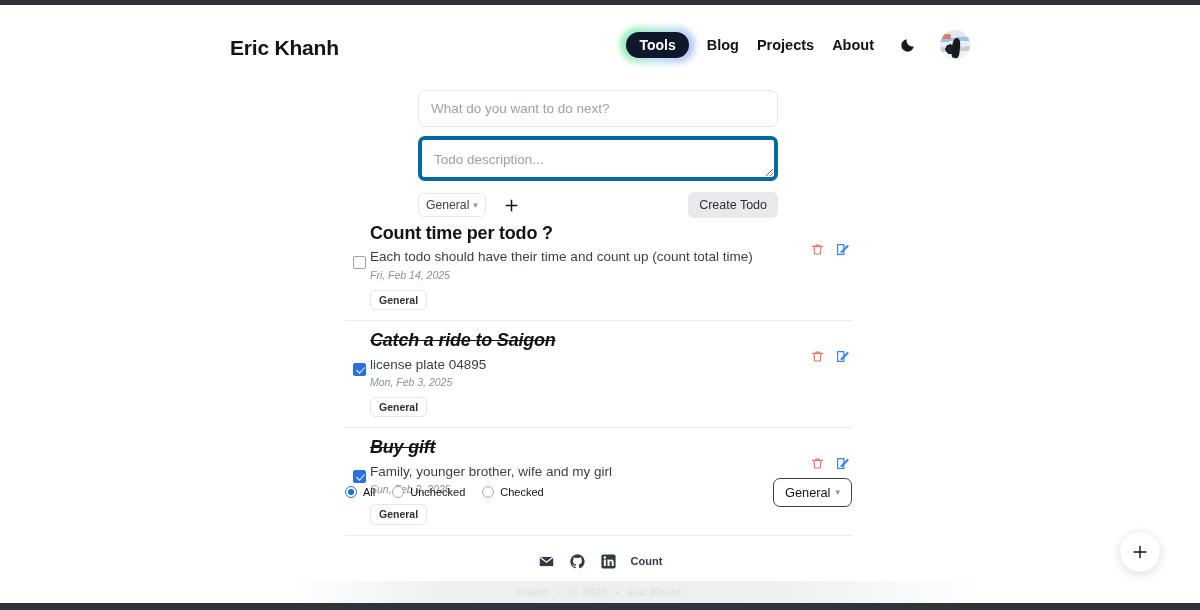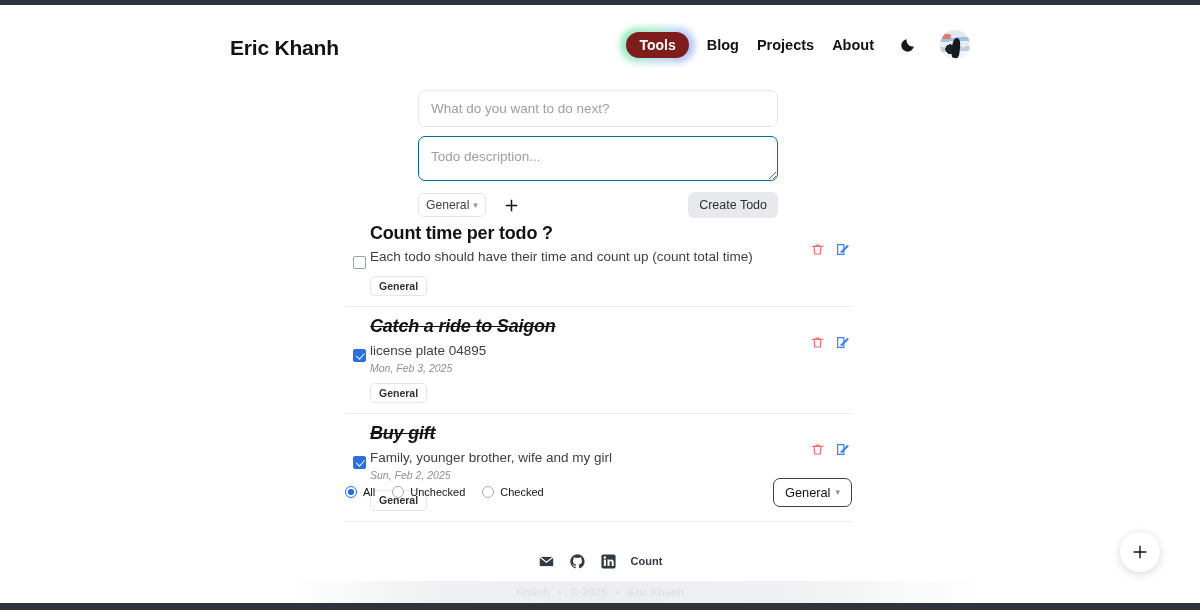--- a/index.html
+++ b/index.html
@@ -43,21 +43,21 @@
   .pill-wrap { position: relative; display: inline-flex; align-items: center; }
   .pill-glow {
     position: absolute; inset: -5px -6px;
     border-radius: 999px;
     background: linear-gradient(115deg,#7ef0b0 0%, #a8e8c8 32%, #b9d9f5 62%, #b0b6f3 100%);
     filter: blur(3.2px);
     opacity: .95;
   }
   .pill {
     position: relative; z-index: 2;
-    background: #7f1d1d; color: #ffffff;
+    background: #0f172a; color: #ffffff;
     font-size: 14px; font-weight: 600;
     padding: 6px 13px; border-radius: 999px; line-height: 1;
     cursor: pointer;
   }
   .nav-link {
     font-size: 14.5px; font-weight: 600; color: #111317; cursor: pointer;
     text-decoration: none; line-height: 1;
   }
   .moon-btn {
     width: 22px; height: 22px; display: flex; align-items: center; justify-content: center;
@@ -84,21 +84,21 @@
   .composer { position: absolute; left: 418px; top: 90px; width: 360px; }
   .input-title {
     width: 360px; height: 37px;
     border: 1px solid #e3e5e9; border-radius: 7px;
     background: #fff; padding: 0 12px;
     font-family: inherit; font-size: 13.5px; color: #111317; outline: none;
   }
   .input-title::placeholder { color: #9aa0a8; }
   .textarea-desc {
     width: 360px; height: 45px; margin-top: 9px;
-    border: 1px solid #0369a1; border-radius: 7px;
+    border: 4px solid #0369a1; border-radius: 7px;
     background: #fff; padding: 12px 12px;
     font-family: inherit; font-size: 13.5px; color: #8b5cf6; outline: none;
     resize: vertical; display: block;
   }
   .textarea-desc::placeholder { color: #9aa0a8; }
   .composer-row {
     margin-top: 12px; width: 360px; height: 24px;
     display: flex; align-items: center;
   }
   .cat-select {
@@ -271,20 +271,21 @@
 
   <div class="todolist">
 
     <div class="todo">
       <span class="todo-check">
           <span class="cb"></span>
         </span>
       <div class="todo-body">
         <div class="todo-title">Count time per todo ?</div>
         <div class="todo-desc">Each todo should have their time and count up (count total time)</div>
+        <div class="todo-date">Fri, Feb 14, 2025</div>
         <span class="todo-tag">General</span>
       </div>
       <div class="todo-actions">
         <span class="icon-btn">
           <svg width="15" height="15" viewBox="0 0 24 24" aria-hidden="true">
             <path d="M4 7h16M9.5 7V4.8h5V7M6.5 7l.9 12.2h9.2L17.5 7" fill="none" stroke="#f26d62" stroke-width="1.9" stroke-linecap="round" stroke-linejoin="round"></path>
           </svg>
         </span>
         <span class="icon-btn">
           <svg width="15" height="15" viewBox="0 0 24 24" aria-hidden="true">

